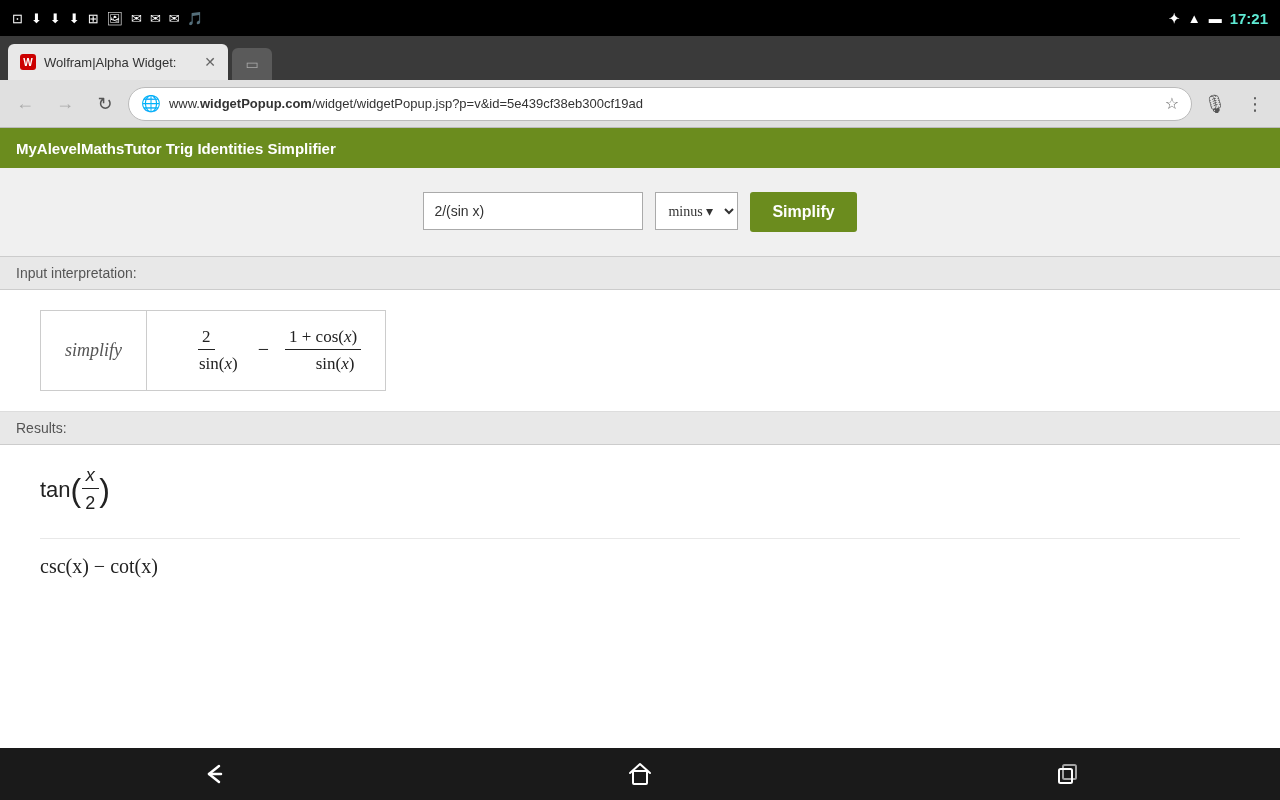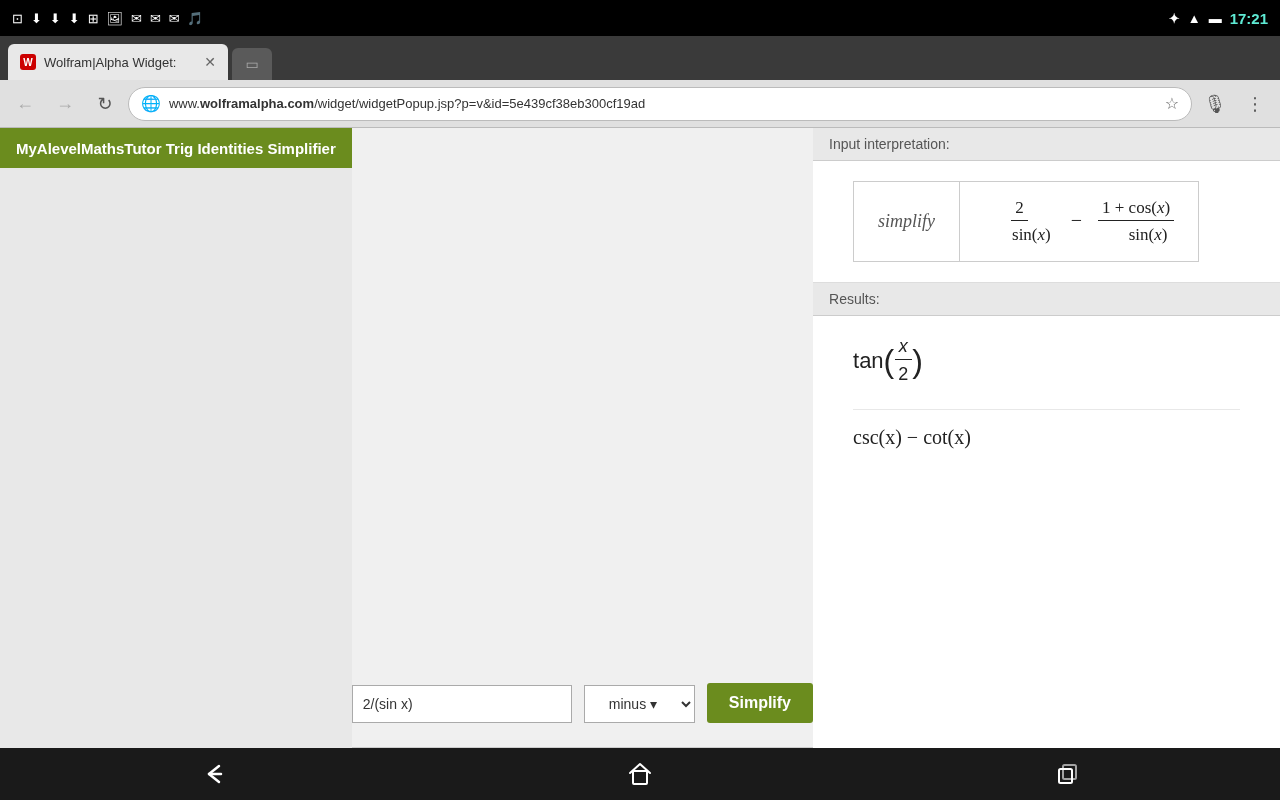--- a/index.html
+++ b/index.html
@@ -122,21 +122,21 @@
     .url-star { color: #666; font-size: 16px; }
 
     
     .page-content {
       background: #e8e8e8;
       position: absolute;
       top: 92px;
       left: 0; right: 0;
       bottom: 0;
       display: flex;
-      flex-direction: row;
+      flex-direction: column;
     }
 
     
     .wolfram-header {
       background: #6b8c1e;
       height: 40px;
       display: flex;
       align-items: center;
       padding: 0 16px;
     }
@@ -144,44 +144,45 @@
       color: #fff;
       font-size: 15px;
       font-weight: bold;
     }
 
     
     .widget-area {
       background: #f0f0f0;
       padding: 24px 0;
       display: flex;
-      align-items: flex-end;
+      align-items: flex-start;
       justify-content: center;
       gap: 12px;
       border-bottom: 1px solid #ccc;
     }
     .expr-input {
       height: 38px;
       border: 1px solid #aaa;
       background: #fff;
       padding: 0 10px;
       font-size: 14px;
       color: #333;
       width: 220px;
       outline: none;
     }
     .operator-select {
       height: 38px;
       border: 1px solid #aaa;
       background: #fff;
-      padding: 0 20px;
+      padding: 0 8px;
       font-size: 14px;
       color: #333;
       appearance: auto;
       cursor: pointer;
+      font-family: Liberation Serif, serif;
     }
     .simplify-btn {
       height: 40px;
       background: #6b8c1e;
       color: #fff;
       border: none;
       padding: 0 22px;
       font-size: 16px;
       font-weight: bold;
       cursor: pointer;
@@ -352,21 +353,21 @@
     </div>
     <div class="nav-btn disabled">
       <span>→</span>
     </div>
     <div class="nav-btn">
       <span>↻</span>
     </div>
     <div class="url-bar">
       <span class="url-globe">🌐</span>
       <span class="url-text">
-        www.<span class="bold">wolframalpha.com</span>/widget/widgetPopup.jsp?p=v&amp;id=5e439cf38eb300cf19ad
+        www.<span class="bold">widgetPopup.com</span>/widget/widgetPopup.jsp?p=v&amp;id=5e439cf38eb300cf19ad
       </span>
       <span class="url-star">☆</span>
     </div>
     <div class="nav-btn">
       <span>🎙</span>
     </div>
     <div class="nav-btn">
       <span>⋮</span>
     </div>
   </div>

